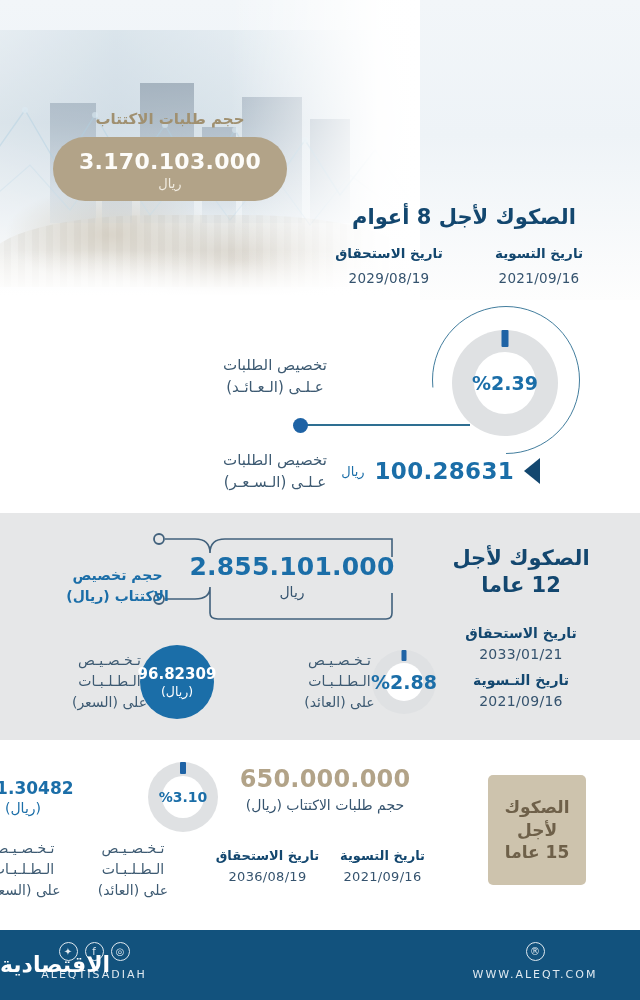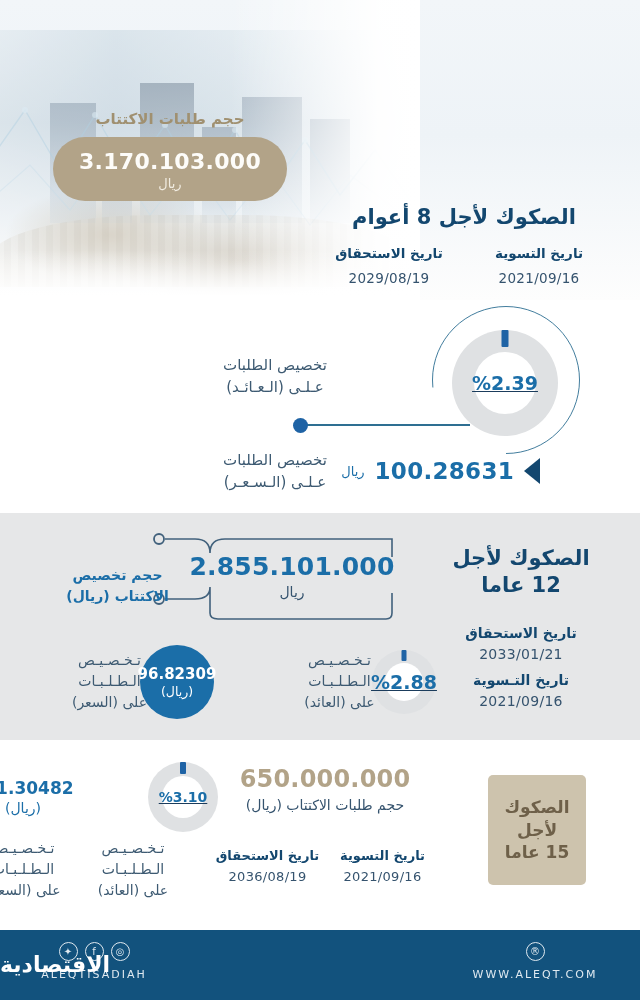--- a/index.html
+++ b/index.html
@@ -61,21 +61,21 @@
   .dval{font-size:13.5px;color:#35536e;margin-top:9px;letter-spacing:.3px;}
 
   .s8-volwrap{position:absolute;right:330px;top:110px;width:280px;text-align:center;}
   .vol-label{font-size:15px;font-weight:bold;color:#a09070;margin-bottom:9px;}
   .vol-pill{display:inline-block;background:#b2a388;border-radius:32px;
     padding:12px 26px 10px;color:#ffffff;min-width:170px;}
   .vol-num{font-size:22px;font-weight:bold;letter-spacing:.3px;color:#fdfcf9;}
   .vol-cur{font-size:13px;margin-top:2px;color:#f1ece1;}
 
   
-  .donut{position:relative;border-radius:50%;display:flex;align-items:center;justify-content:center;text-decoration:underline;}
+  .donut{position:relative;border-radius:50%;display:flex;align-items:center;justify-content:center;}
   .donut .hole{position:absolute;border-radius:50%;background:#fff;}
   .donut .pct{position:relative;font-weight:bold;color:#1b6ea8;}
   .donut .tick{position:absolute;top:0;left:50%;transform:translateX(-50%);
     background:#1f63a5;border-radius:1px;}
 
   .s8-donut{position:absolute;left:452px;top:330px;width:106px;height:106px;
     background:#dfe1e3;}
   .s8-donut .hole{left:22px;top:22px;width:62px;height:62px;}
   .s8-donut .pct{font-size:19px;}
   .s8-donut .tick{width:7px;height:17px;}

